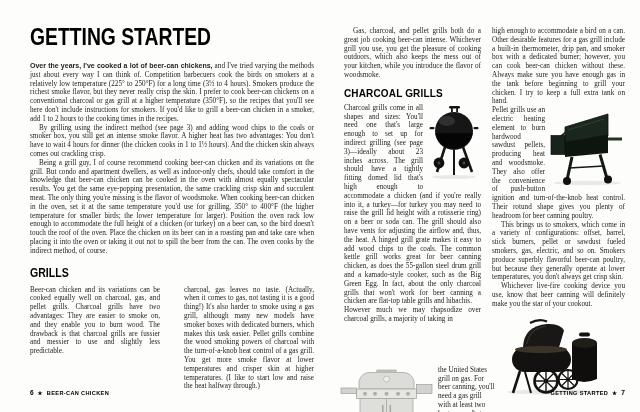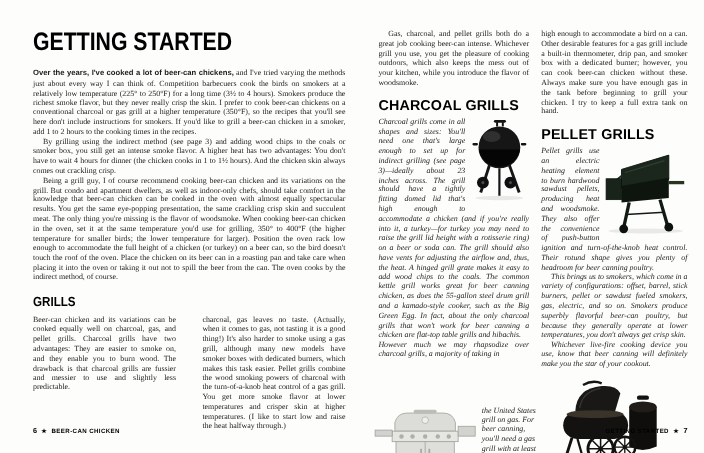--- a/index.html
+++ b/index.html
@@ -12,40 +12,40 @@
     font-family:"Liberation Sans",sans-serif;font-weight:bold;font-size:23px;
     line-height:1;letter-spacing:0;margin:0 0 13px 0;color:#000;
     transform:scaleX(0.84);transform-origin:0 50%;white-space:nowrap;
   }
   .h2{
     font-family:"Liberation Sans",sans-serif;font-weight:bold;font-size:12px;
     line-height:1;margin:11px 0 7px 0;color:#000;
     transform:scaleX(0.88);transform-origin:0 50%;
   }
   .subhead{
-    font-family:"Liberation Sans",sans-serif;font-weight:bold;font-size:13px;
+    font-family:"Liberation Sans",sans-serif;font-weight:bold;font-size:10px;
     line-height:1;margin:9px 0 5px 0;color:#000;letter-spacing:.15px;
   }
   
   .bt{font-size:7.2px;line-height:8.8px;text-align:justify;margin:0;}
   .bt.indent{text-indent:9px;}
   .bt.left{text-align:left;margin-top:42px;}
   .lead{font-family:"Liberation Sans",sans-serif;font-weight:bold;font-size:7px;}
   
   .left-page{position:absolute;left:30px;top:26px;width:284px;}
   .cols{display:flex;gap:24px;}
   .col{width:136px;}
   .colA{position:absolute;left:344px;top:27px;width:137px;}
   .colB{position:absolute;left:492px;top:27px;width:133px;}
   
   .fl-r{float:right;margin:0 0 2px 4px;}
   .fl-l{float:left;margin:1px 4px 2px -5px;}
   .gas-wrap{width:151px;}
   .smoker-block{display:block;margin:7px 0 0 8px;}
-  .sec-body{overflow:visible;font-style:italic;}
+  .sec-body{overflow:visible;}
   
   .footer{
     position:absolute;top:389px;font-family:"Liberation Sans",sans-serif;
     font-weight:bold;font-size:5.6px;letter-spacing:.35px;color:#000;
   }
   .footer .pg{font-size:6.6px;letter-spacing:0;}
   .footer .star{font-size:5.6px;position:relative;top:-.5px;padding:0 2px;}
   .footer-left{left:30px;}
   .footer-right{right:15px;}
 </style>
@@ -128,21 +128,20 @@
           </svg>
         </span>
         <p class="bt left">the United States grill on gas. For beer canning, you'll need a gas grill with at least two heat zones. It, too, must have a lid</p>
       </div>
     </div>
   </div>
 
   <div class="colB">
     <p class="bt">high enough to accommodate a bird on a can. Other desirable features for a gas grill include a built-in thermometer, drip pan, and smoker box with a dedicated burner; however, you can cook beer-can chicken without these. Always make sure you have enough gas in the tank before beginning to grill your chicken. I try to keep a full extra tank on hand.</p>
 
-    <h3 class="subhead">PELLET GRILLS</h3>
     <div class="sec-body">
       <span class="fl-r">
         <svg width="76" height="80" viewBox="0 0 76 80">
           <ellipse cx="38" cy="77" rx="34" ry="2.2" fill="rgba(0,0,0,0.08)"></ellipse>
           <path d="M16 21 L59 8 L59 30 L16 38 Z" fill="#1b261d" stroke="#0b110c" stroke-width="0.8"></path>
           <path d="M19 24 L55 13" stroke="#33402f" stroke-width="1" fill="none"></path>
           <path d="M11 31 L17 26" stroke="#222b22" stroke-width="1.8" fill="none"></path>
           <path d="M16 36 L59 28.5 L59 47 L16 51 Z" fill="#0e150f"></path>
           <rect x="2" y="29.5" width="14" height="19" fill="#18231a" stroke="#0b110c" stroke-width="0.7"></rect>
           <rect x="59" y="31.5" width="14" height="3" fill="#27341f"></rect>

